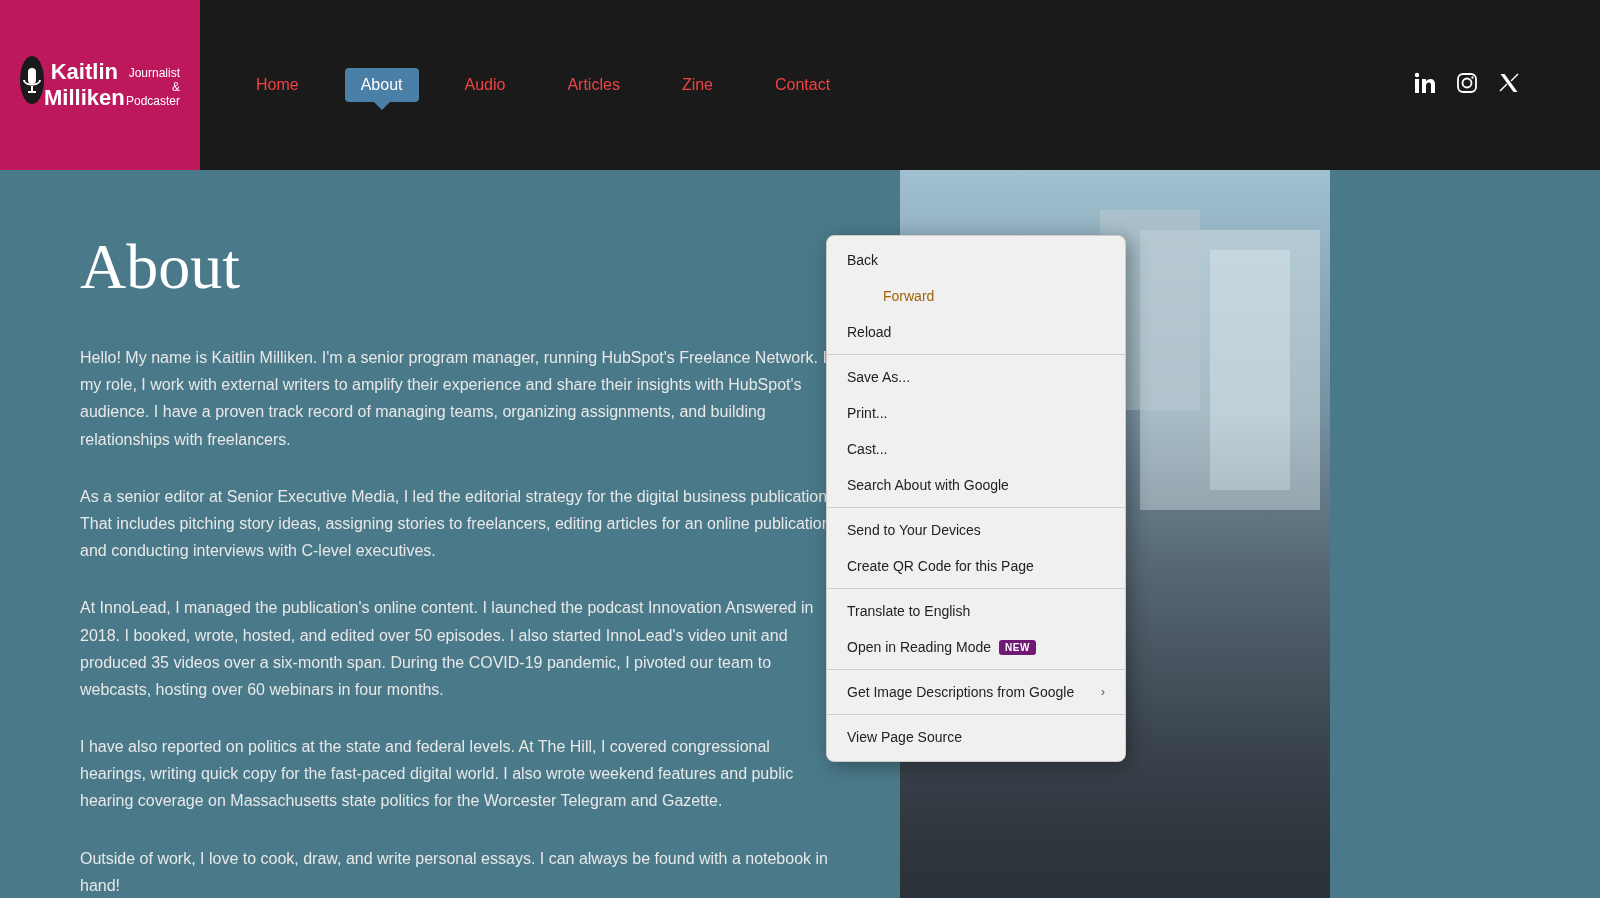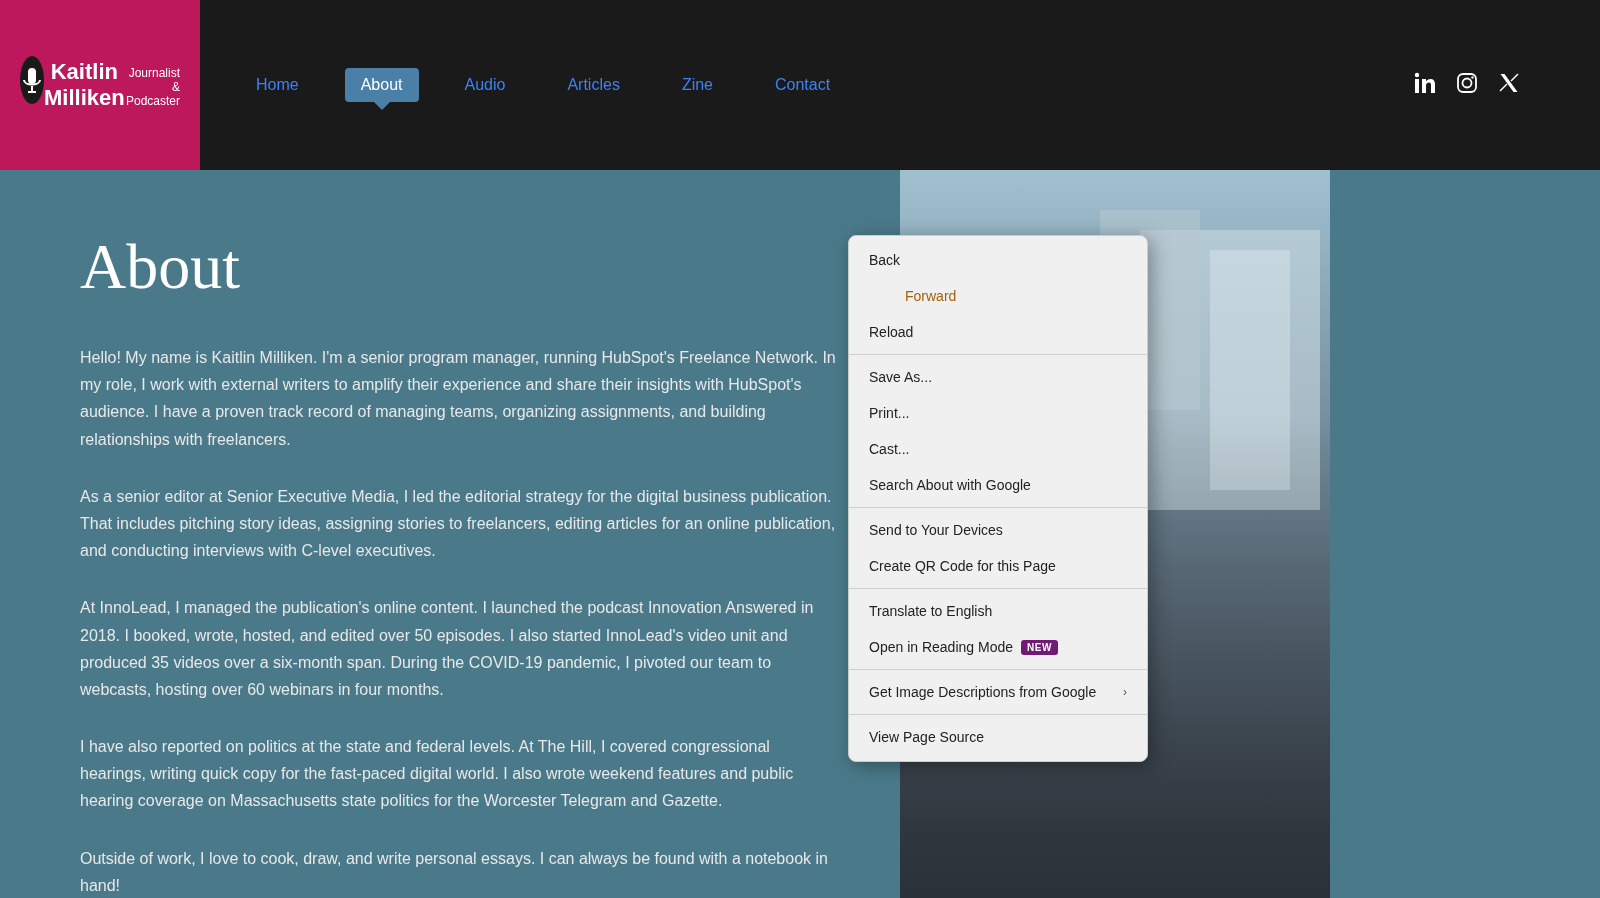--- a/index.html
+++ b/index.html
@@ -54,21 +54,21 @@
       align-items: center;
       flex: 1;
       padding: 0 40px;
     }
     .nav-links {
       display: flex;
       gap: 30px;
       align-items: center;
     }
     .nav-link {
-      color: #3b82f6;
+      color: #ef4444;
       text-decoration: none;
       font-size: 16px;
       font-family: Arial, sans-serif;
       padding: 8px 16px;
       cursor: pointer;
     }
     .nav-link.active {
       color: #fff;
       background: #4a7fa8;
       border-radius: 4px;
@@ -136,21 +136,21 @@
       height: 100%;
       background: linear-gradient(135deg, #8ab8c8 0%, #5a8a9a 30%, #4a7080 60%, #3a6070 100%);
       position: relative;
       overflow: hidden;
     }
 
     
     .context-menu {
       position: fixed;
       top: 235px;
-      left: 848px;
+      left: 826px;
       width: 300px;
       background: #f0f0f0;
       border: 1px solid #ccc;
       border-radius: 8px;
       box-shadow: 4px 4px 20px rgba(0,0,0,0.35);
       z-index: 1000;
       padding: 6px 0;
       font-family: Arial, sans-serif;
     }
     .menu-item {

